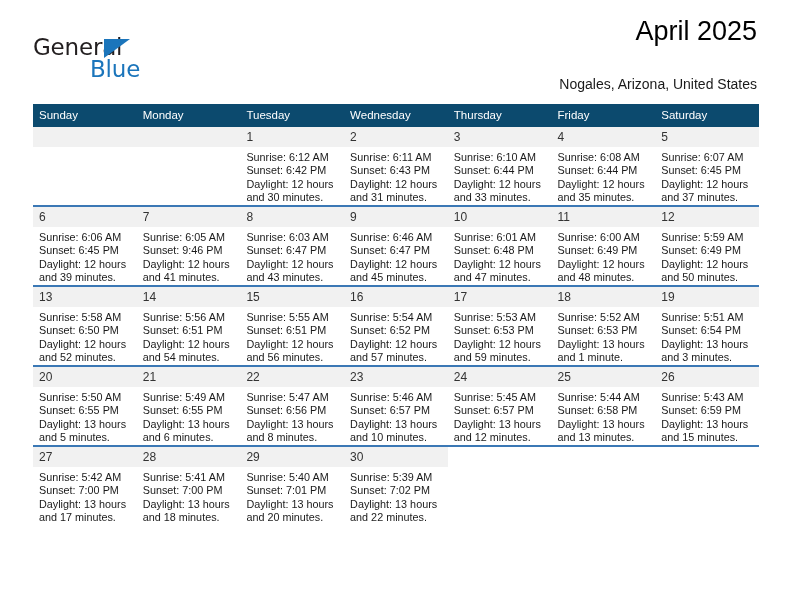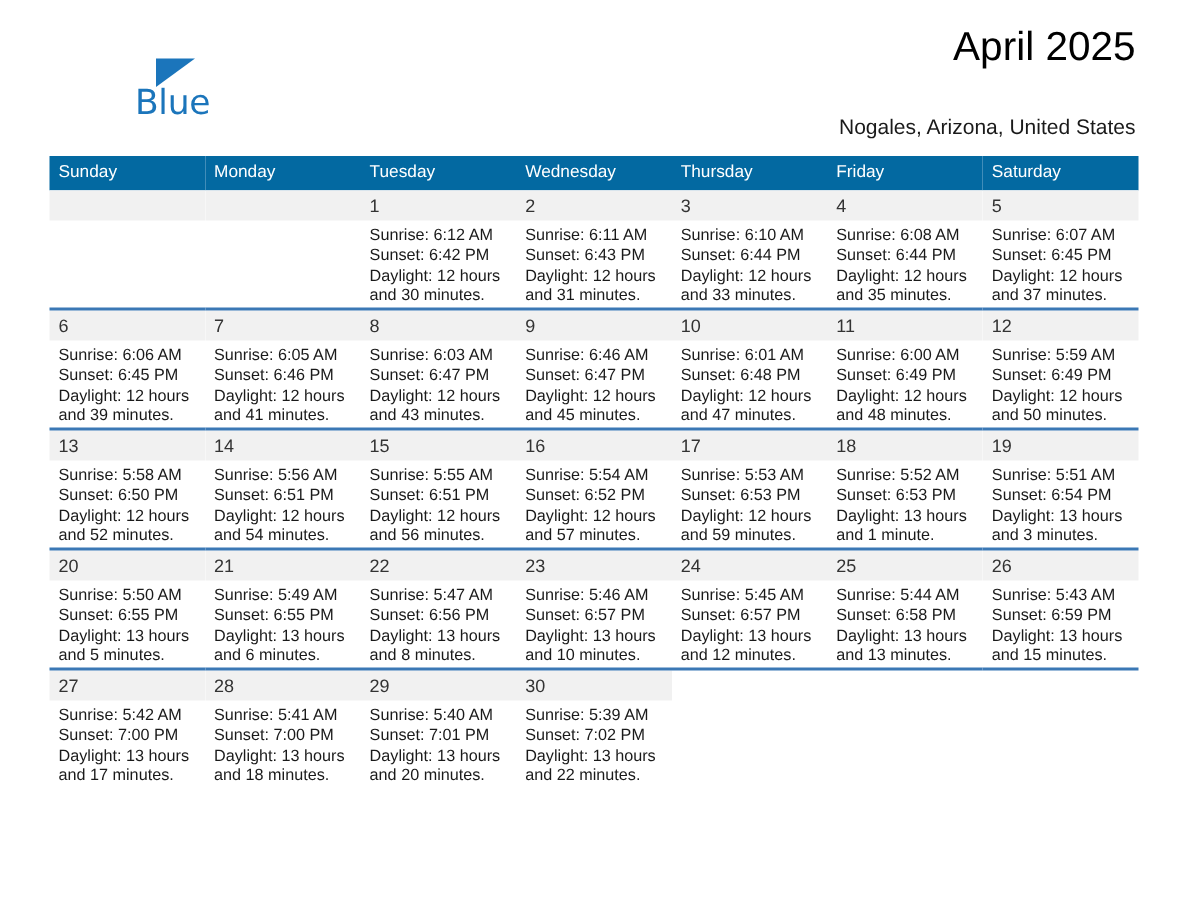--- a/index.html
+++ b/index.html
@@ -87,21 +87,21 @@
   
   .calendar {
     position: absolute;
     left: 33px;
     top: 104px;
     width: 726px;
     border-collapse: collapse;
     table-layout: fixed;
   }
   .calendar th {
-    background: #0369a1;
+    background: #0c4a6e;
     color: #ffffff;
     font-size: 11.5px;
     font-weight: normal;
     text-align: left;
     padding: 5px 0 6px 6px;
     height: 12px;
     border: none;
   }
   .calendar td {
     width: 103.71px;
@@ -143,20 +143,21 @@
   }
 </style>
 </head>
 <body>
 
 <div class="page">
 
   <div class="top">
 
     <div class="logo">
+      <span class="logo-general">General</span>
       <span class="logo-tri"></span>
       <span class="logo-blue">Blue</span>
     </div>
 
     <div class="title">April 2025</div>
     <div class="subtitle">Nogales, Arizona, United States</div>
   </div>
 
   <table class="calendar">
     <thead>
@@ -231,21 +232,21 @@
               <span>Sunrise: 6:06 AM</span>
               <span>Sunset: 6:45 PM</span>
               <span>Daylight: 12 hours</span>
               <span>and 39 minutes.</span>
             </div>
           </td>
           <td class="day-cell">
             <span class="daynum">7</span>
             <div class="lines">
               <span>Sunrise: 6:05 AM</span>
-              <span>Sunset: 6:46 PM</span>
+              <span>Sunset: 9:46 PM</span>
               <span>Daylight: 12 hours</span>
               <span>and 41 minutes.</span>
             </div>
           </td>
           <td class="day-cell">
             <span class="daynum">8</span>
             <div class="lines">
               <span>Sunrise: 6:03 AM</span>
               <span>Sunset: 6:47 PM</span>
               <span>Daylight: 12 hours</span>

